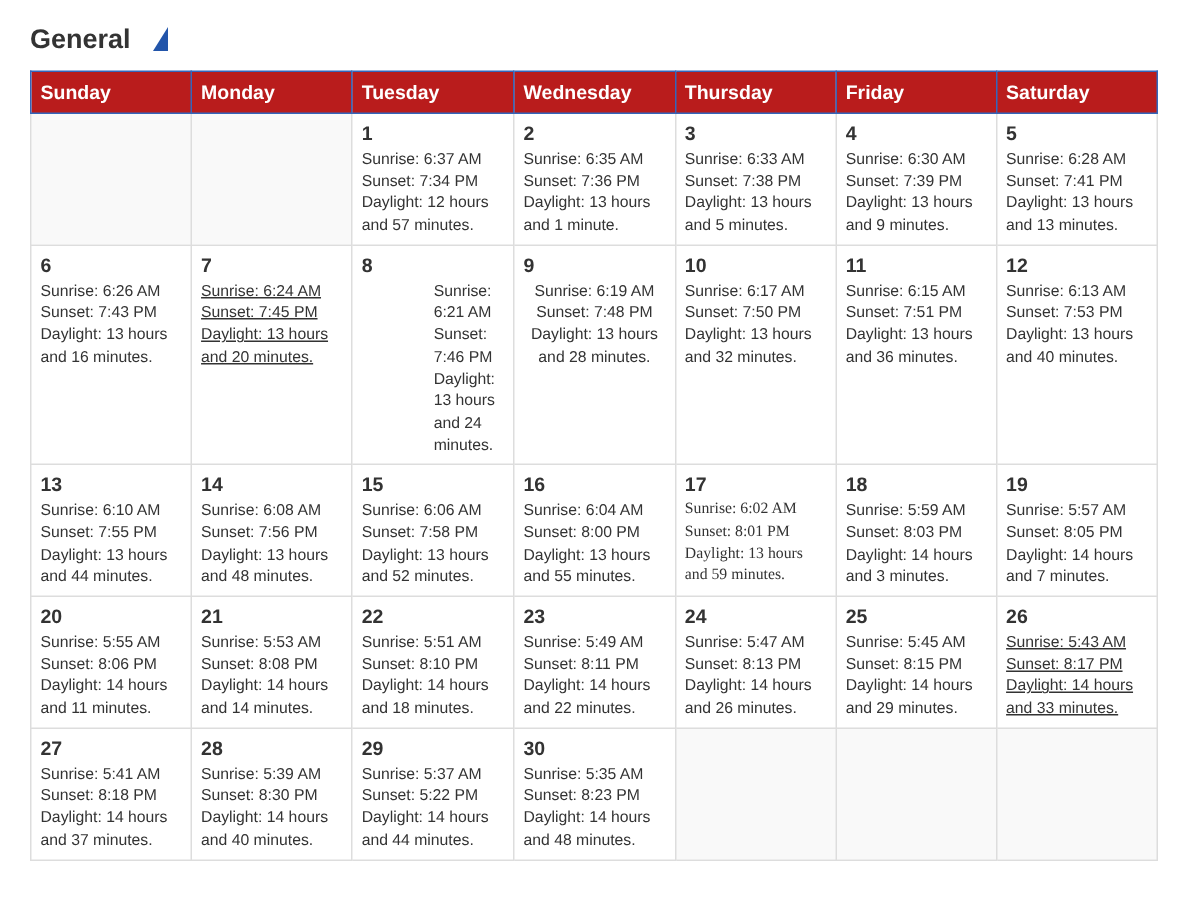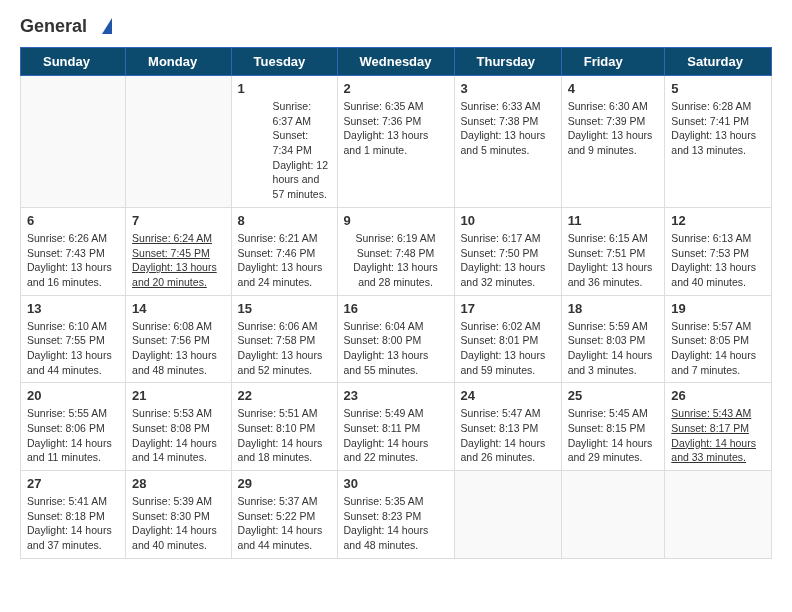--- a/index.html
+++ b/index.html
@@ -48,25 +48,25 @@
     .location-title {
       font-size: 16px;
       color: #555;
     }
     .calendar {
       width: 100%;
       border-collapse: collapse;
       border: 1px solid #ccc;
     }
     .calendar th {
-      background-color: #0c4a6e;
+      background-color: #b91c1c;
       color: #fff;
       font-size: 13px;
       font-weight: bold;
-      padding: 6px 22px;
+      padding: 6px 6px;
       text-align: left;
       border: 1px solid #3366bb;
     }
     .calendar td {
       vertical-align: top;
       padding: 5px 6px;
       border: 1px solid #ddd;
       font-size: 11px;
       color: #333;
       width: 108px;
@@ -117,21 +117,21 @@
         <th>Friday</th>
         <th>Saturday</th>
       </tr>
   </thead>
   <tbody id="calendar-body">
   <tr>
         <td class="empty"></td>
         <td class="empty"></td>
         <td>
           <span class="day-number">1</span>
-          <div class="cell-text" style="white-space: pre-line; margin-left: 35px;">Sunrise: 6:37 AM
+          <div class="cell-text" style="white-space: pre-line;">Sunrise: 6:37 AM
 Sunset: 7:34 PM
 Daylight: 12 hours and 57 minutes.</div>
         </td>
         <td>
           <span class="day-number">2</span>
           <div class="cell-text" style="white-space: pre-line;">Sunrise: 6:35 AM
 Sunset: 7:36 PM
 Daylight: 13 hours and 1 minute.</div>
         </td>
         <td>
@@ -161,21 +161,21 @@
 Daylight: 13 hours and 16 minutes.</div>
         </td>
         <td>
           <span class="day-number">7</span>
           <div class="cell-text" style="white-space: pre-line; text-decoration: underline;">Sunrise: 6:24 AM
 Sunset: 7:45 PM
 Daylight: 13 hours and 20 minutes.</div>
         </td>
         <td>
           <span class="day-number">8</span>
-          <div class="cell-text" style="white-space: pre-line;">Sunrise: 6:21 AM
+          <div class="cell-text" style="white-space: pre-line; margin-left: 48px;">Sunrise: 6:21 AM
 Sunset: 7:46 PM
 Daylight: 13 hours and 24 minutes.</div>
         </td>
         <td>
           <span class="day-number">9</span>
           <div class="cell-text" style="white-space: pre-line; text-align: center;">Sunrise: 6:19 AM
 Sunset: 7:48 PM
 Daylight: 13 hours and 28 minutes.</div>
         </td>
         <td>
@@ -217,21 +217,21 @@
 Daylight: 13 hours and 52 minutes.</div>
         </td>
         <td>
           <span class="day-number">16</span>
           <div class="cell-text" style="white-space: pre-line;">Sunrise: 6:04 AM
 Sunset: 8:00 PM
 Daylight: 13 hours and 55 minutes.</div>
         </td>
         <td>
           <span class="day-number">17</span>
-          <div class="cell-text" style="white-space: pre-line;">Sunrise: 6:02 AM
+          <div class="cell-text" style="white-space: pre-line; font-family: Liberation Serif, serif;">Sunrise: 6:02 AM
 Sunset: 8:01 PM
 Daylight: 13 hours and 59 minutes.</div>
         </td>
         <td>
           <span class="day-number">18</span>
           <div class="cell-text" style="white-space: pre-line;">Sunrise: 5:59 AM
 Sunset: 8:03 PM
 Daylight: 14 hours and 3 minutes.</div>
         </td>
         <td>

